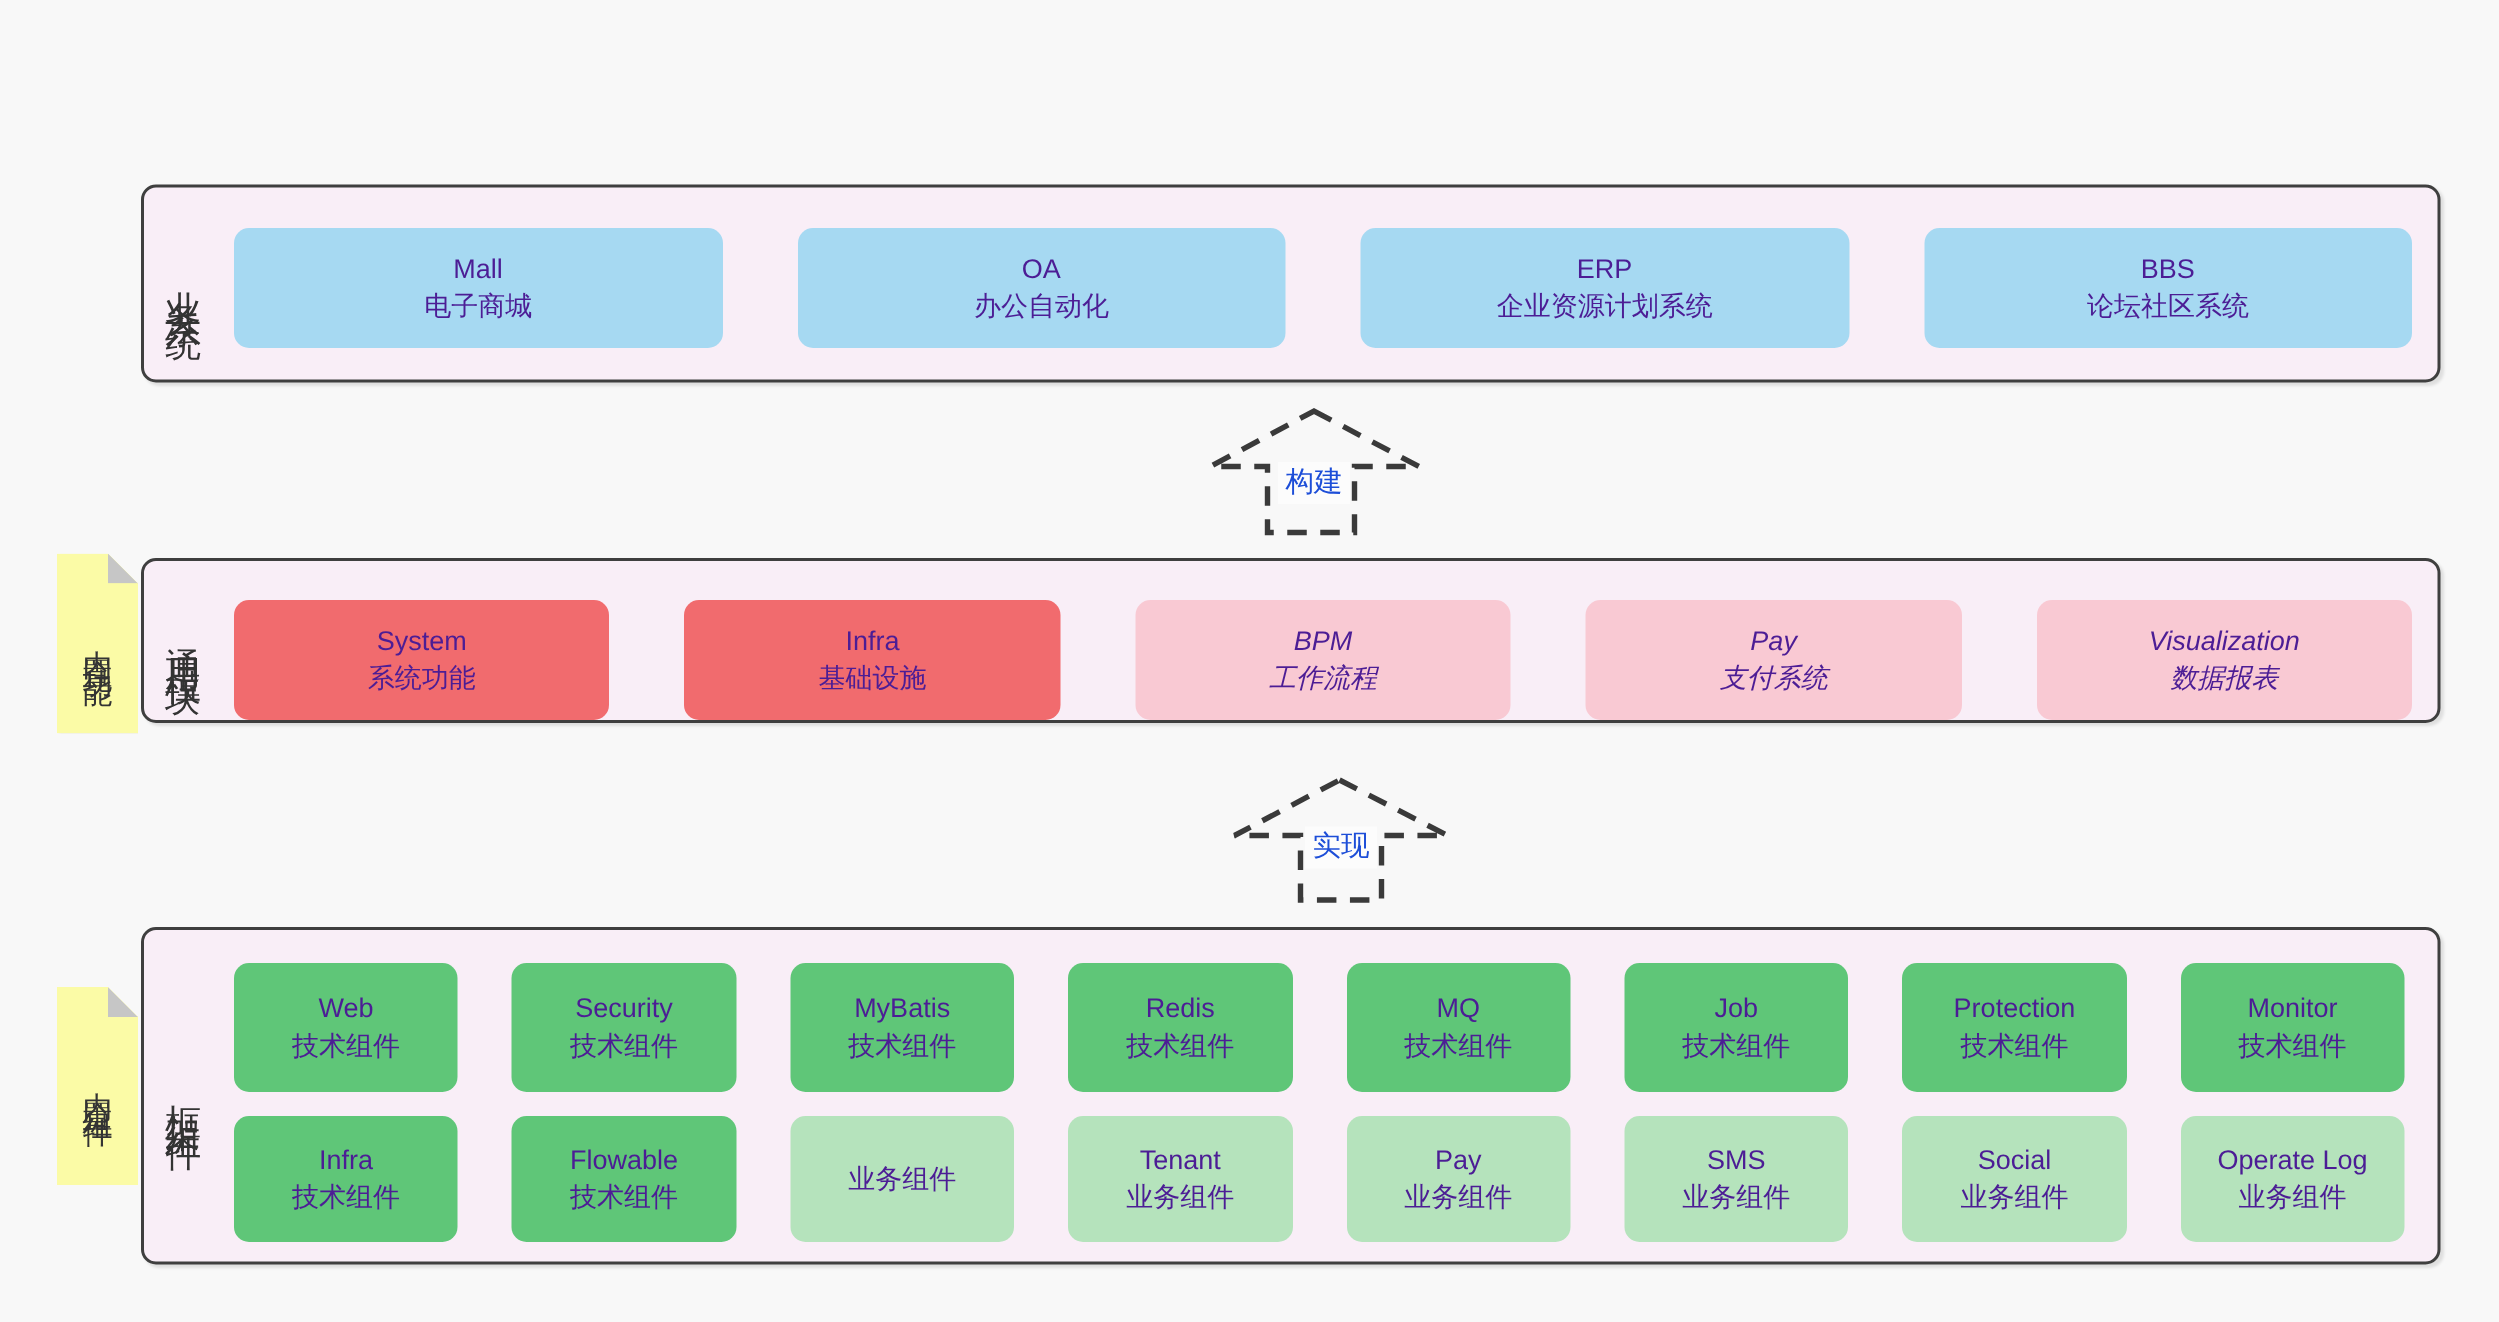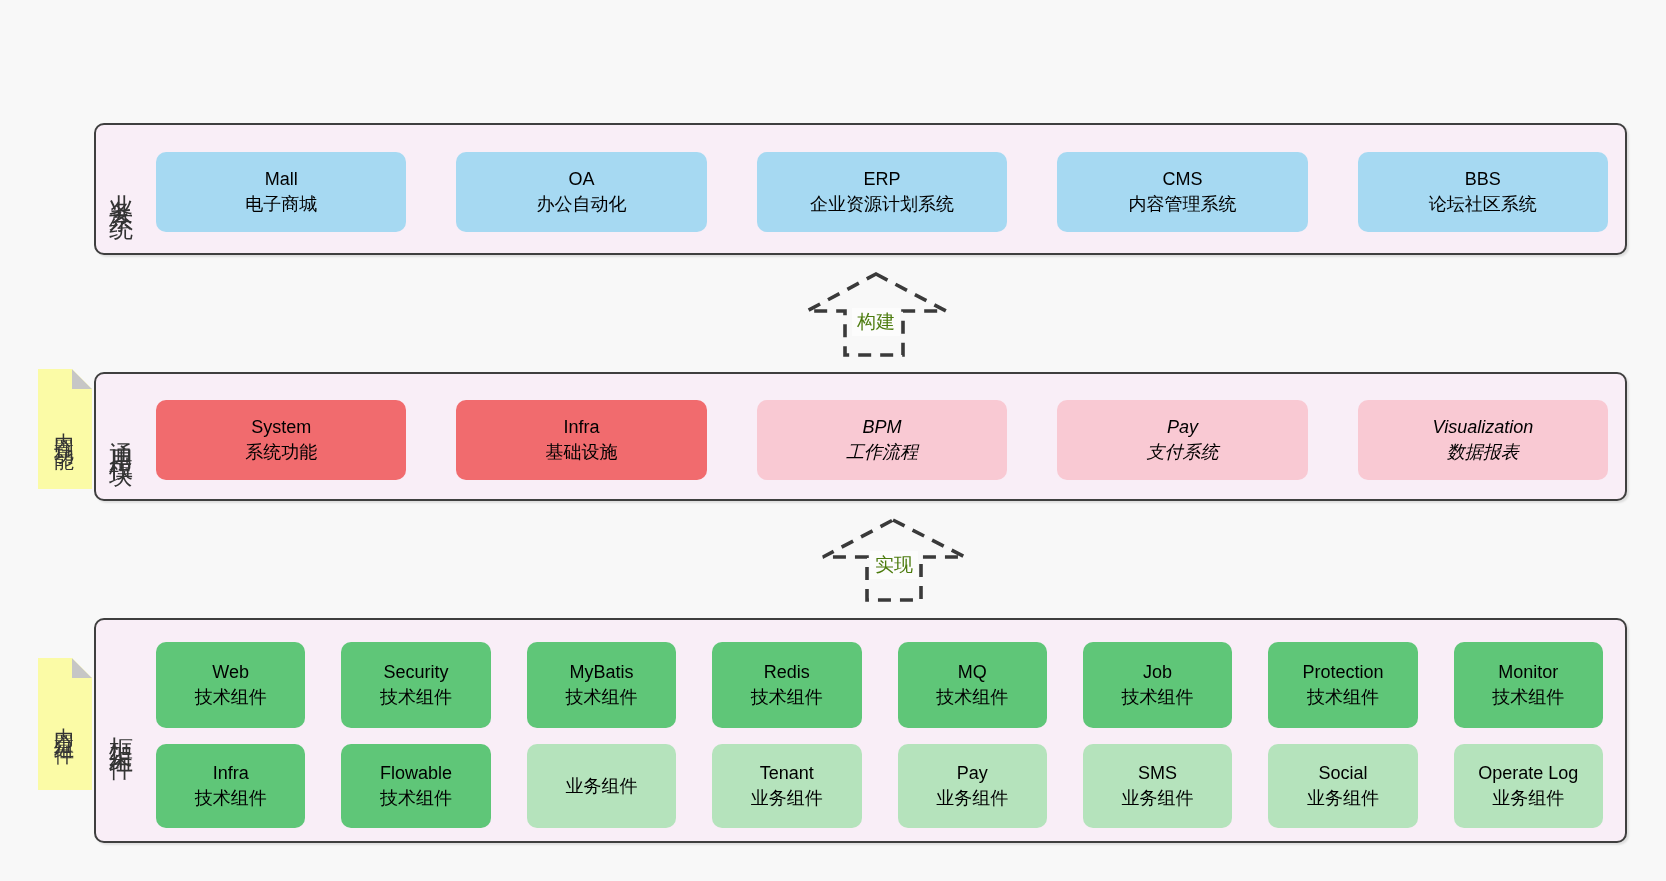--- a/index.html
+++ b/index.html
@@ -26,21 +26,21 @@
     writing-mode:vertical-rl;text-orientation:upright;
     font-size:24px;letter-spacing:7px;color:#333;white-space:nowrap;
   }
   .row{
     position:absolute;left:60px;display:flex;align-items:stretch;
   }
   .box{
     flex:1 1 0;
     border-radius:10px;
     display:flex;flex-direction:column;justify-content:center;
-    text-align:center;font-size:18px;line-height:25px;color:#000000;
+    text-align:center;font-size:18px;line-height:25px;color:#4c1d95;
     padding:2px 10px;box-sizing:border-box;
   }
   .c-blue{background:var(--blue,#a6d9f2);}
   .c-red{background:var(--red,#f16b6e);}
   .c-pink{background:var(--pink,#f9c9d3);font-style:italic;}
   .c-green{background:var(--green,#5fc678);}
   .c-light-green{background:var(--light-green,#b5e3bc);}
 
   
   .sticky{
@@ -63,21 +63,21 @@
 
   
   .arrow-svg{position:absolute;z-index:2;}
   .arrow-svg path{
     fill:none;stroke:#3a3a3a;stroke-width:3.6;
     stroke-dasharray:13 9;stroke-linejoin:miter;
   }
   .arrow-label{
     position:absolute;z-index:3;
     background:#fcfcfc;
-    font-size:19px;color:#4d7c0f;
+    font-size:19px;color:#1d4ed8;
     padding:3px 5px;line-height:22px;
   }
 </style>
 </head>
 <body>
 
 <div class="canvas">
 
   <section class="panel" style="top:123px;height:132px;">
     <div class="vlabel">业务系统</div>
@@ -86,38 +86,34 @@
           <div class="en">Mall</div>
           <div class="zh">电子商城</div>
         </div>
         <div class="box c-blue">
           <div class="en">OA</div>
           <div class="zh">办公自动化</div>
         </div>
         <div class="box c-blue">
           <div class="en">ERP</div>
           <div class="zh">企业资源计划系统</div>
-        </div>
-        <div class="box c-blue">
-          <div class="en">CMS</div>
-          <div class="zh">内容管理系统</div>
         </div>
         <div class="box c-blue">
           <div class="en">BBS</div>
           <div class="zh">论坛社区系统</div>
         </div>
       </div>
   </section>
 
   <svg class="arrow-svg" style="left:798px;top:266px;" width="154" height="94" viewBox="0 0 154 94" aria-hidden="true">
     <path d="M78 8 L148 45 L105 45 L105 89 L47 89 L47 45 L9 45 Z"></path>
   </svg>
   <div class="arrow-label" style="left:852px;top:308px;">构建</div>
 
-  <section class="panel" style="top:372px;height:129px;">
+  <section class="panel" style="top:372px;height:110px;">
     <div class="vlabel">通用模块</div>
     <div class="row" style="top:26px;height:80px;gap:50px;right:17px;">
         <div class="box c-red">
           <div class="en">System</div>
           <div class="zh">系统功能</div>
         </div>
         <div class="box c-red">
           <div class="en">Infra</div>
           <div class="zh">基础设施</div>
         </div>

